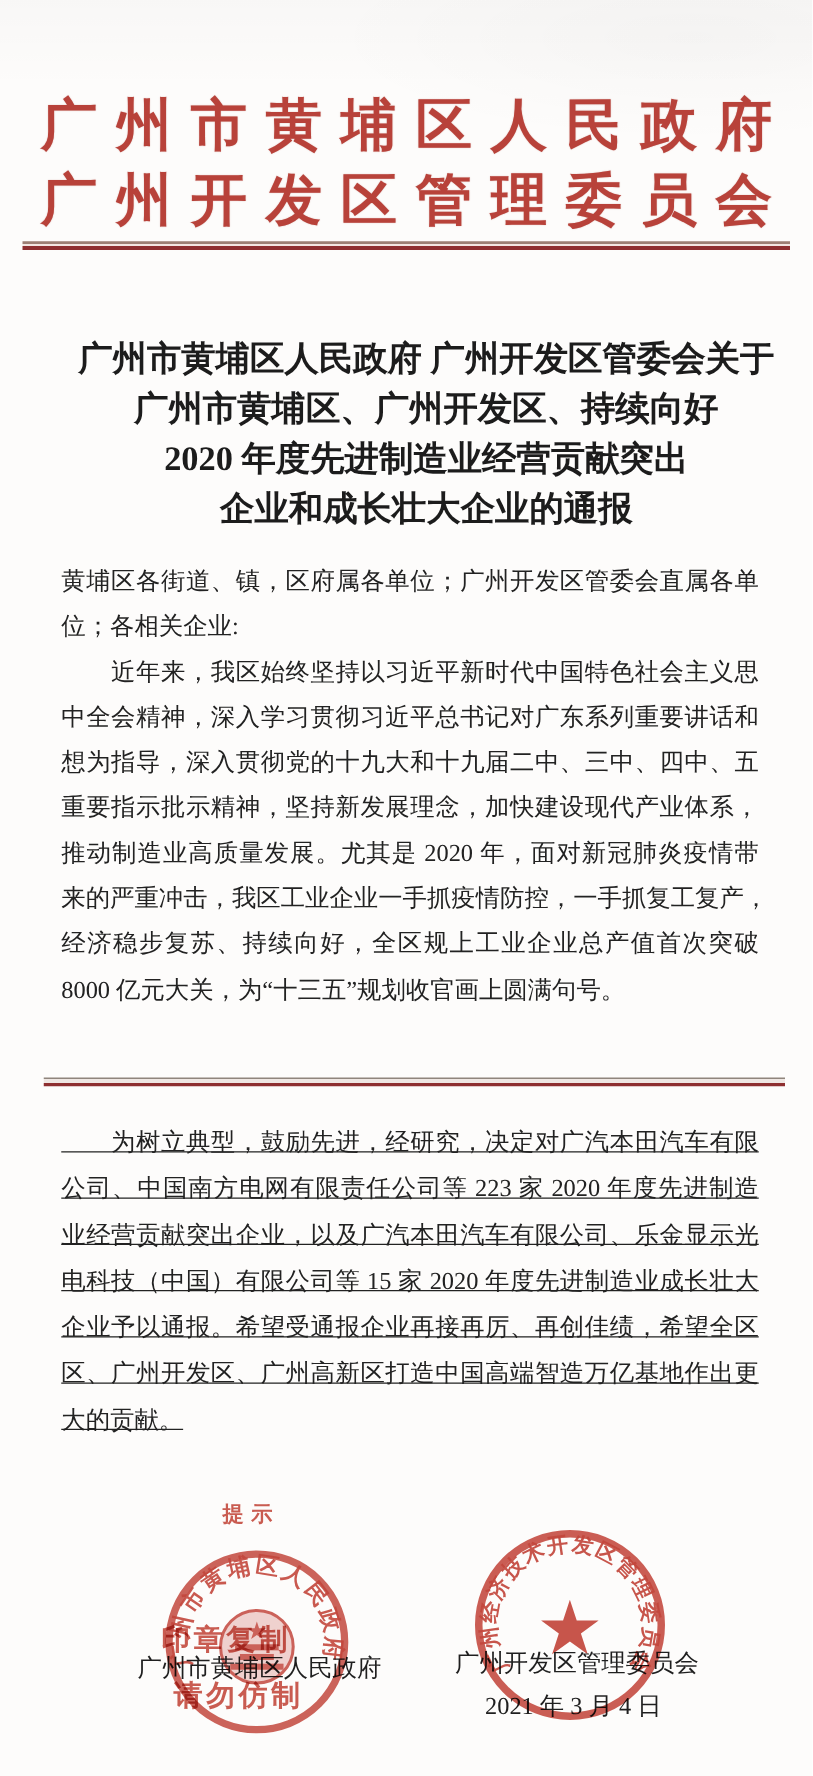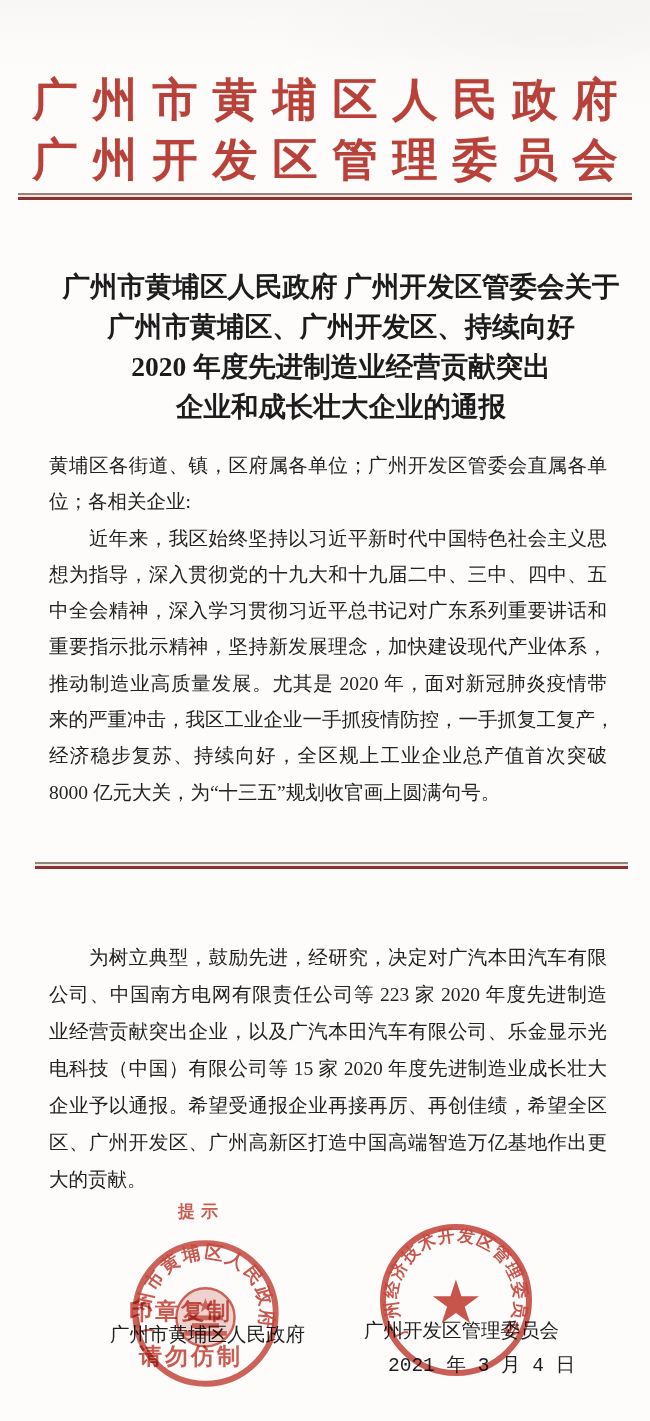--- a/index.html
+++ b/index.html
@@ -25,37 +25,37 @@
   .rule-1{
     position:absolute;top:193px;left:18px;width:614px;height:7px;
     background:linear-gradient(180deg,#9c7f74 0 2px,#f2e6e2 2px 4px,#8e2f30 4px 7px);
   }
   
   .doc-title{position:absolute;top:267px;left:16px;width:100%;text-align:center;color:#1c1c1c;}
   .doc-title .tline{font-size:27.5px;line-height:40px;font-weight:700;white-space:nowrap;}
   
   .body-block{position:absolute;left:49px;width:558px;color:#222;}
   .block-1{top:448px;}
-  .block-2{top:939px;}
+  .block-2{top:896px;text-decoration:underline;}
   .line{
     font-size:19.5px;line-height:36.3px;height:36.3px;
     text-align:justify;text-align-last:justify;
     white-space:nowrap;overflow:visible;
   }
   .block-2 .line{line-height:37px;height:37px;}
   .line.end{text-align-last:left;}
   .rule-2{
     position:absolute;top:862px;left:35px;width:593px;height:7px;
     background:linear-gradient(180deg,#8f857c 0 1.5px,#efe7e3 1.5px 4px,#8e2f30 4px 7px);
   }
   
   .sig{position:absolute;font-size:19.5px;color:#1f1f1f;white-space:nowrap;z-index:1;}
   .sig-left{top:1321px;left:110px;}
   .sig-right{top:1317px;left:364px;}
-  .sig-date{top:1351px;left:388px;font-family:Liberation Mono, monospace;}
+  .sig-date{top:1351px;left:388px;}
   
   .seal{position:absolute;mix-blend-mode:multiply;opacity:0.93;z-index:2;}
   .seal-left{left:128px;top:1236px;width:155px;height:155px;}
   .seal-right{left:376px;top:1220px;width:160px;height:160px;}
   .wm{
     position:absolute;z-index:3;color:rgba(191,57,44,0.82);
     font-weight:700;white-space:nowrap;mix-blend-mode:multiply;
   }
   .wm-1{top:1200px;left:178px;font-size:17px;letter-spacing:6px;}
   .wm-2{top:1296px;left:129px;font-size:23px;letter-spacing:3px;}
@@ -76,22 +76,22 @@
     <div class="tline">广州市黄埔区人民政府 广州开发区管委会关于</div>
     <div class="tline">广州市黄埔区、广州开发区、持续向好</div>
     <div class="tline">2020 年度先进制造业经营贡献突出</div>
     <div class="tline">企业和成长壮大企业的通报</div>
   </div>
 
   <div class="body-block block-1">
     <div class="line">黄埔区各街道、镇，区府属各单位；广州开发区管委会直属各单</div>
     <div class="line end">位；各相关企业:</div>
     <div class="line">　　近年来，我区始终坚持以习近平新时代中国特色社会主义思</div>
+    <div class="line">中全会精神，深入学习贯彻习近平总书记对广东系列重要讲话和</div>
     <div class="line">想为指导，深入贯彻党的十九大和十九届二中、三中、四中、五</div>
-    <div class="line">中全会精神，深入学习贯彻习近平总书记对广东系列重要讲话和</div>
     <div class="line">重要指示批示精神，坚持新发展理念，加快建设现代产业体系，</div>
     <div class="line">推动制造业高质量发展。尤其是 2020 年，面对新冠肺炎疫情带</div>
     <div class="line">来的严重冲击，我区工业企业一手抓疫情防控，一手抓复工复产，</div>
     <div class="line">经济稳步复苏、持续向好，全区规上工业企业总产值首次突破</div>
     <div class="line end">8000 亿元大关，为“十三五”规划收官画上圆满句号。</div>
   </div>
 
   <div class="rule-2"></div>
 
   <div class="body-block block-2">

